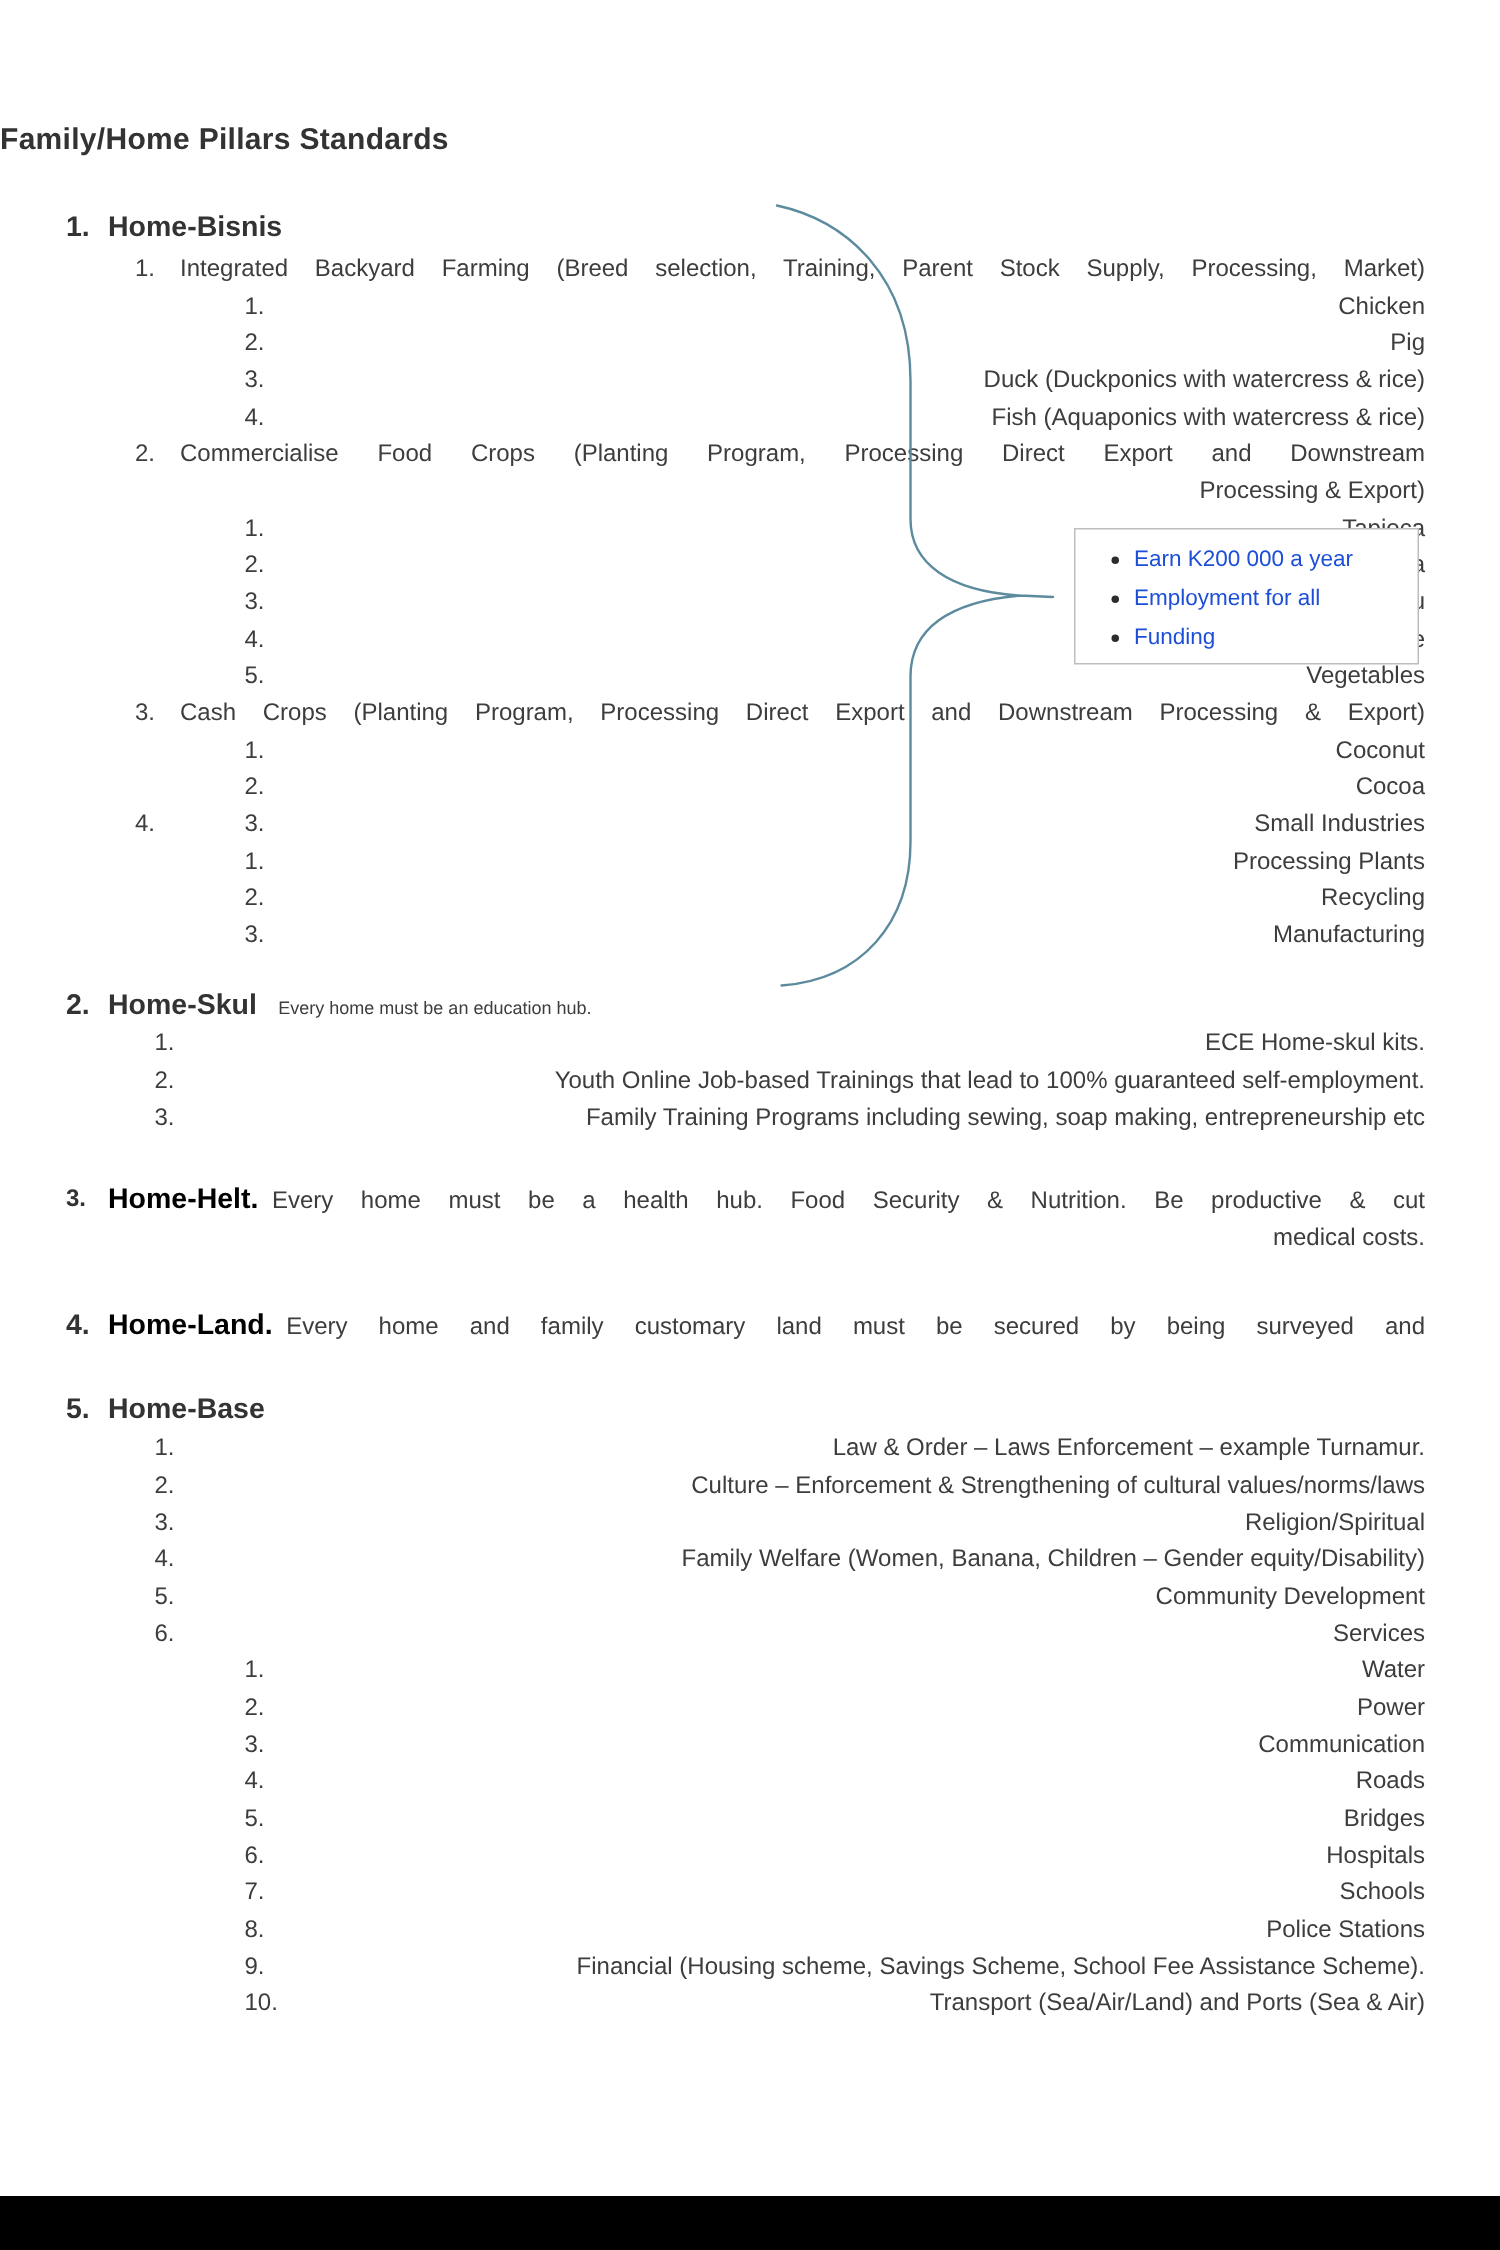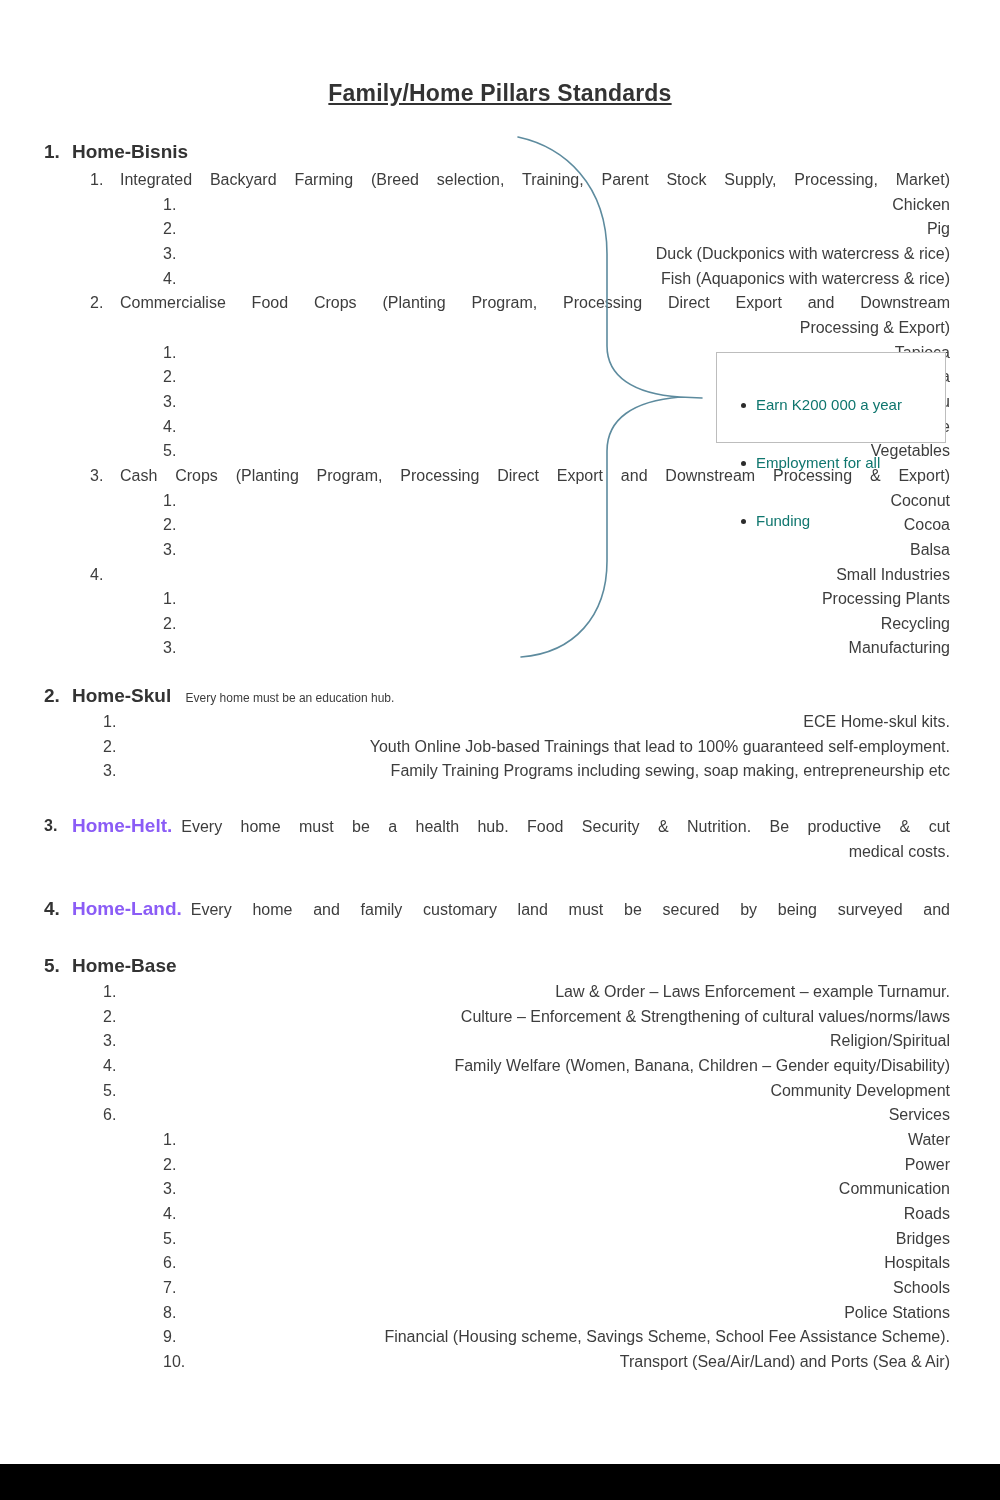--- a/index.html
+++ b/index.html
@@ -5,58 +5,58 @@
   html,body{margin:0;padding:0;}
   body{
     width:1000px;height:1500px;position:relative;overflow:hidden;
     background:#ffffff;
     font-family:"Liberation Sans","DejaVu Sans",sans-serif;
     color:#3d3d3d;
   }
   .page{position:absolute;inset:0;}
   .title{
     margin:0;padding-top:82px;height:22px;line-height:22px;
-    text-align:center;font-size:23px;font-weight:700;color:#333333;
-    text-decoration:underline;letter-spacing:.2px;
+    text-align:left;font-size:20px;font-weight:700;color:#333333;
+    letter-spacing:.2px;
   }
   
   .shead{position:relative;line-height:24px;font-size:19px;font-weight:700;color:#333333;padding-left:72px;}
   .shead .snum{position:absolute;left:44px;top:0;}
   .stail{font-weight:400;font-size:12px;color:#3d3d3d;margin-left:9px;}
   
   .rows{margin:0;}
   .row{position:relative;line-height:24.65px;font-size:16px;color:#3d3d3d;padding-right:50px;}
   .row .num{position:absolute;top:0;}
   .l2{padding-left:120px;}  .l2 .num{left:90px;}
   .l2b{padding-left:133px;} .l2b .num{left:103px;}
   .l3{padding-left:193px;}  .l3 .num{left:163px;}
   .txt{display:block;text-align:right;}
   .jfull{text-align:justify;text-align-last:justify;}
   
   .para{position:relative;line-height:24.65px;font-size:16px;padding-left:72px;padding-right:50px;}
   .para .num{position:absolute;left:44px;top:0;font-weight:700;color:#333333;}
   .num-big{font-size:19px;}
   .num-small{font-size:16px;}
-  .lead{font-size:19px;font-weight:700;color:#8b5cf6;margin-right:9px;}
+  .lead{font-size:19px;font-weight:700;color:#000000;margin-right:9px;}
   
   .m-sec1{margin-top:36px;}
   .m-list1{margin-top:4px;}
   .m-sec2{margin-top:23px;}
   .m-sec3{margin-top:30px;}
   .m-sec4{margin-top:33px;}
   .m-sec5{margin-top:31px;}
   .m-list5{margin-top:2px;}
   
   .callout{
     position:absolute;left:716px;top:352px;width:230px;height:91px;
     box-sizing:border-box;border:1px solid #bdbdbd;background:#ffffff;
     padding-top:7px;
   }
   .callout ul{margin:0;padding:0;list-style:none;}
-  .callout li{position:relative;padding-left:39px;line-height:26px;font-size:15px;color:#0f766e;margin-top:32px;}
+  .callout li{position:relative;padding-left:39px;line-height:26px;font-size:15px;color:#1d4ed8;}
   .dot{position:absolute;left:24px;top:10.5px;width:5px;height:5px;border-radius:50%;background:#2c2c2c;}
   
   .brace{position:absolute;left:480px;top:120px;width:240px;height:550px;}
   
   .footer-bar{position:absolute;left:0;top:1464px;width:1000px;height:36px;background:#000000;}
 </style>
 </head>
 <body>
 
 <div class="page">
@@ -123,21 +123,20 @@
     <div class="row l3">
       <span class="num">1.</span>
       <span class="txt">Coconut</span>
     </div>
     <div class="row l3">
       <span class="num">2.</span>
       <span class="txt">Cocoa</span>
     </div>
     <div class="row l3">
       <span class="num">3.</span>
-      <span class="txt">Balsa</span>
     </div>
 
     <div class="row l2">
       <span class="num">4.</span>
       <span class="txt">Small Industries</span>
     </div>
     <div class="row l3">
       <span class="num">1.</span>
       <span class="txt">Processing Plants</span>
     </div>

